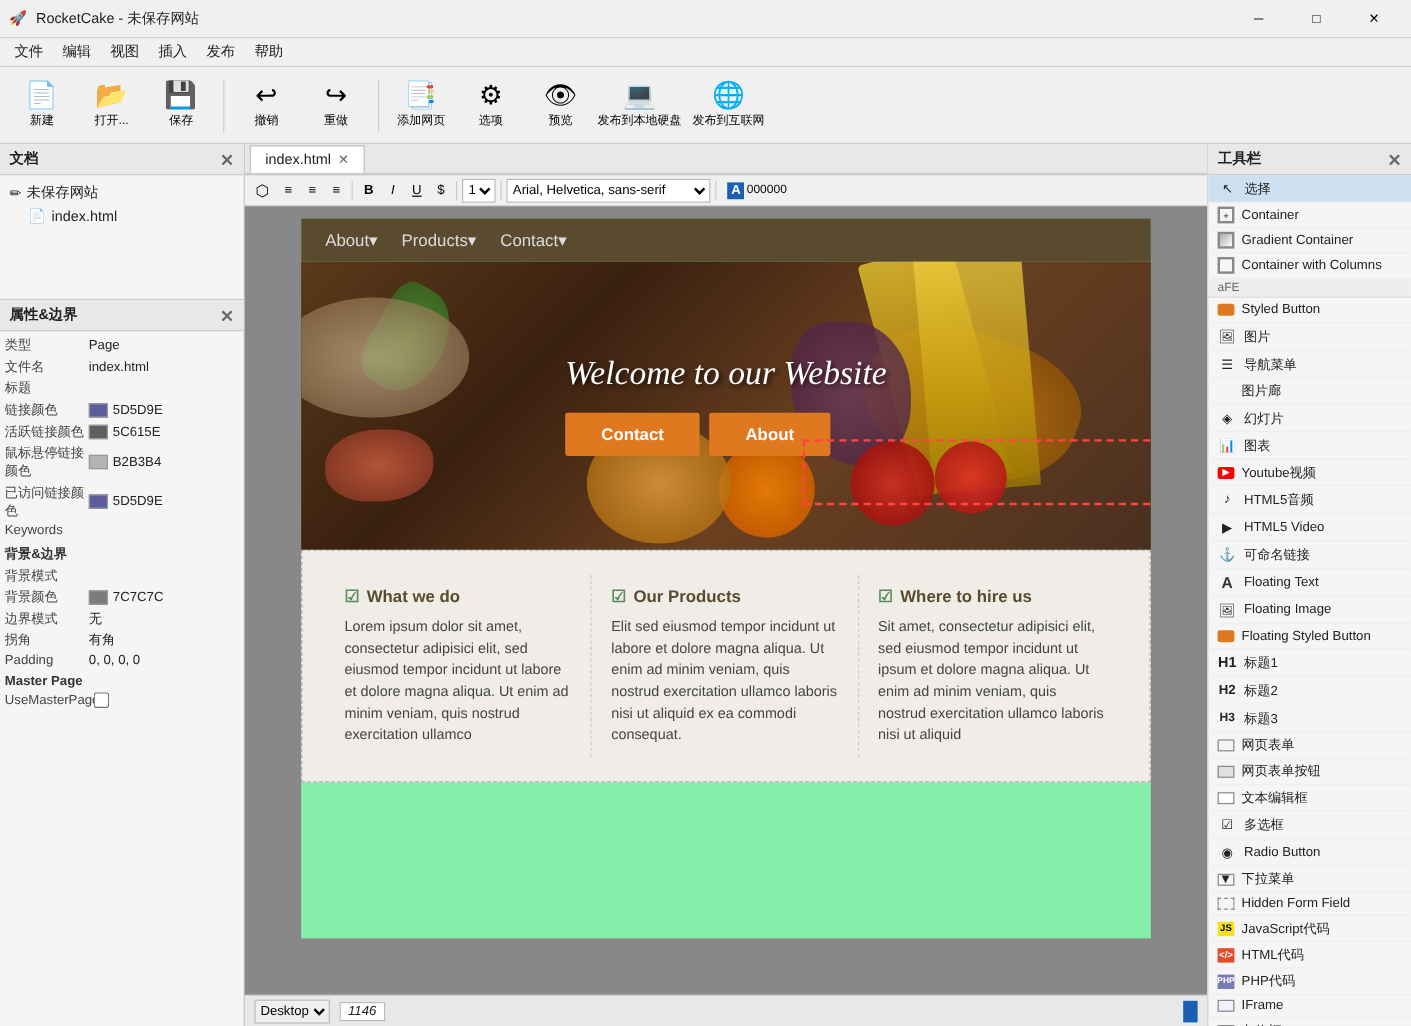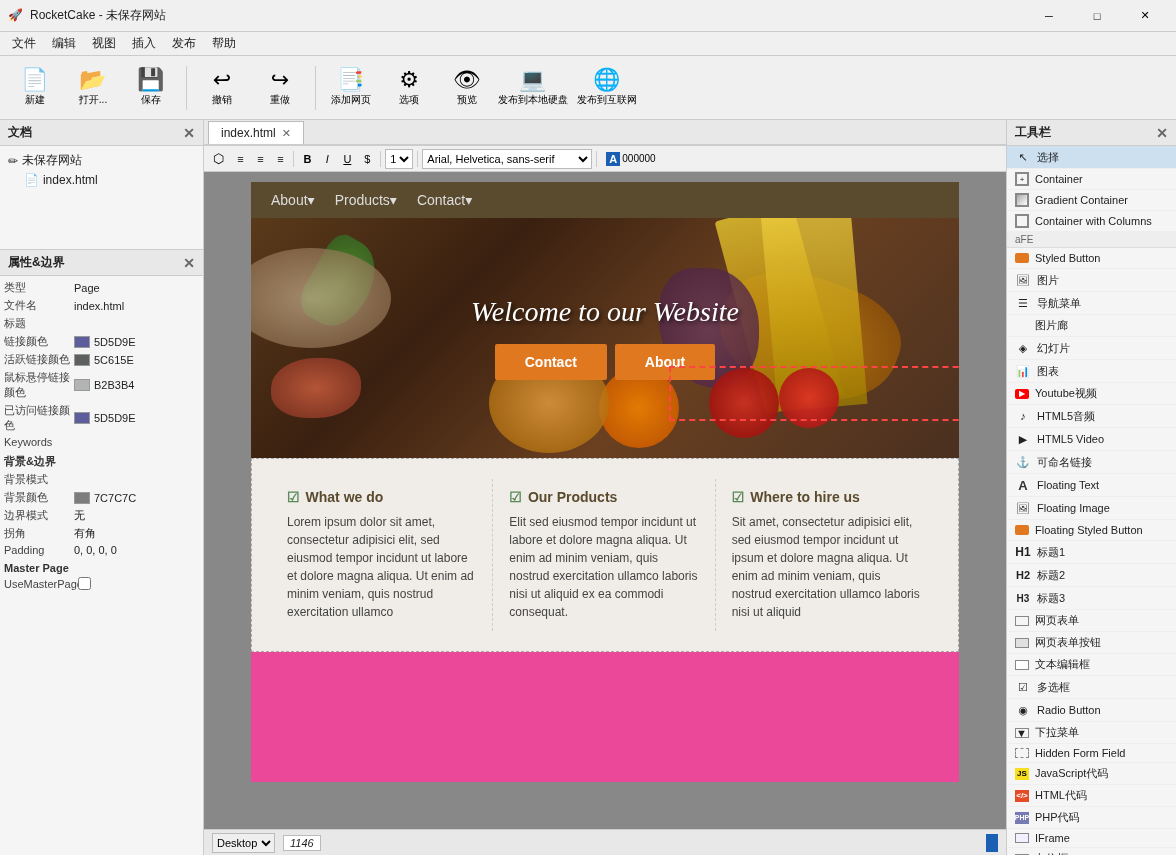--- a/index.html
+++ b/index.html
@@ -153,21 +153,21 @@
     .editor-canvas {
       flex: 1;
       overflow: auto;
       background: #888;
       display: flex;
       flex-direction: column;
       align-items: center;
       padding: 10px;
     }
     .page-canvas {
-      background: #ec4899;
+      background: #86efac;
       width: 708px;
       min-height: 600px;
       position: relative;
     }
 
     
     .site-nav {
       background: #5a4a2e;
       padding: 10px 20px;
       display: flex;
@@ -200,21 +200,20 @@
       position: absolute;
       inset: 0;
       overflow: hidden;
     }
     .hero-content {
       position: relative;
       z-index: 2;
       text-align: center;
       display: flex;
       flex-direction: column;
-      align-items: center;
       gap: 16px;
     }
     .hero-title {
       color: white;
       font-size: 28px;
       font-family: Georgia, serif;
       text-shadow: 2px 2px 4px rgba(0,0,0,0.7);
       font-style: italic;
     }
     .hero-buttons {

